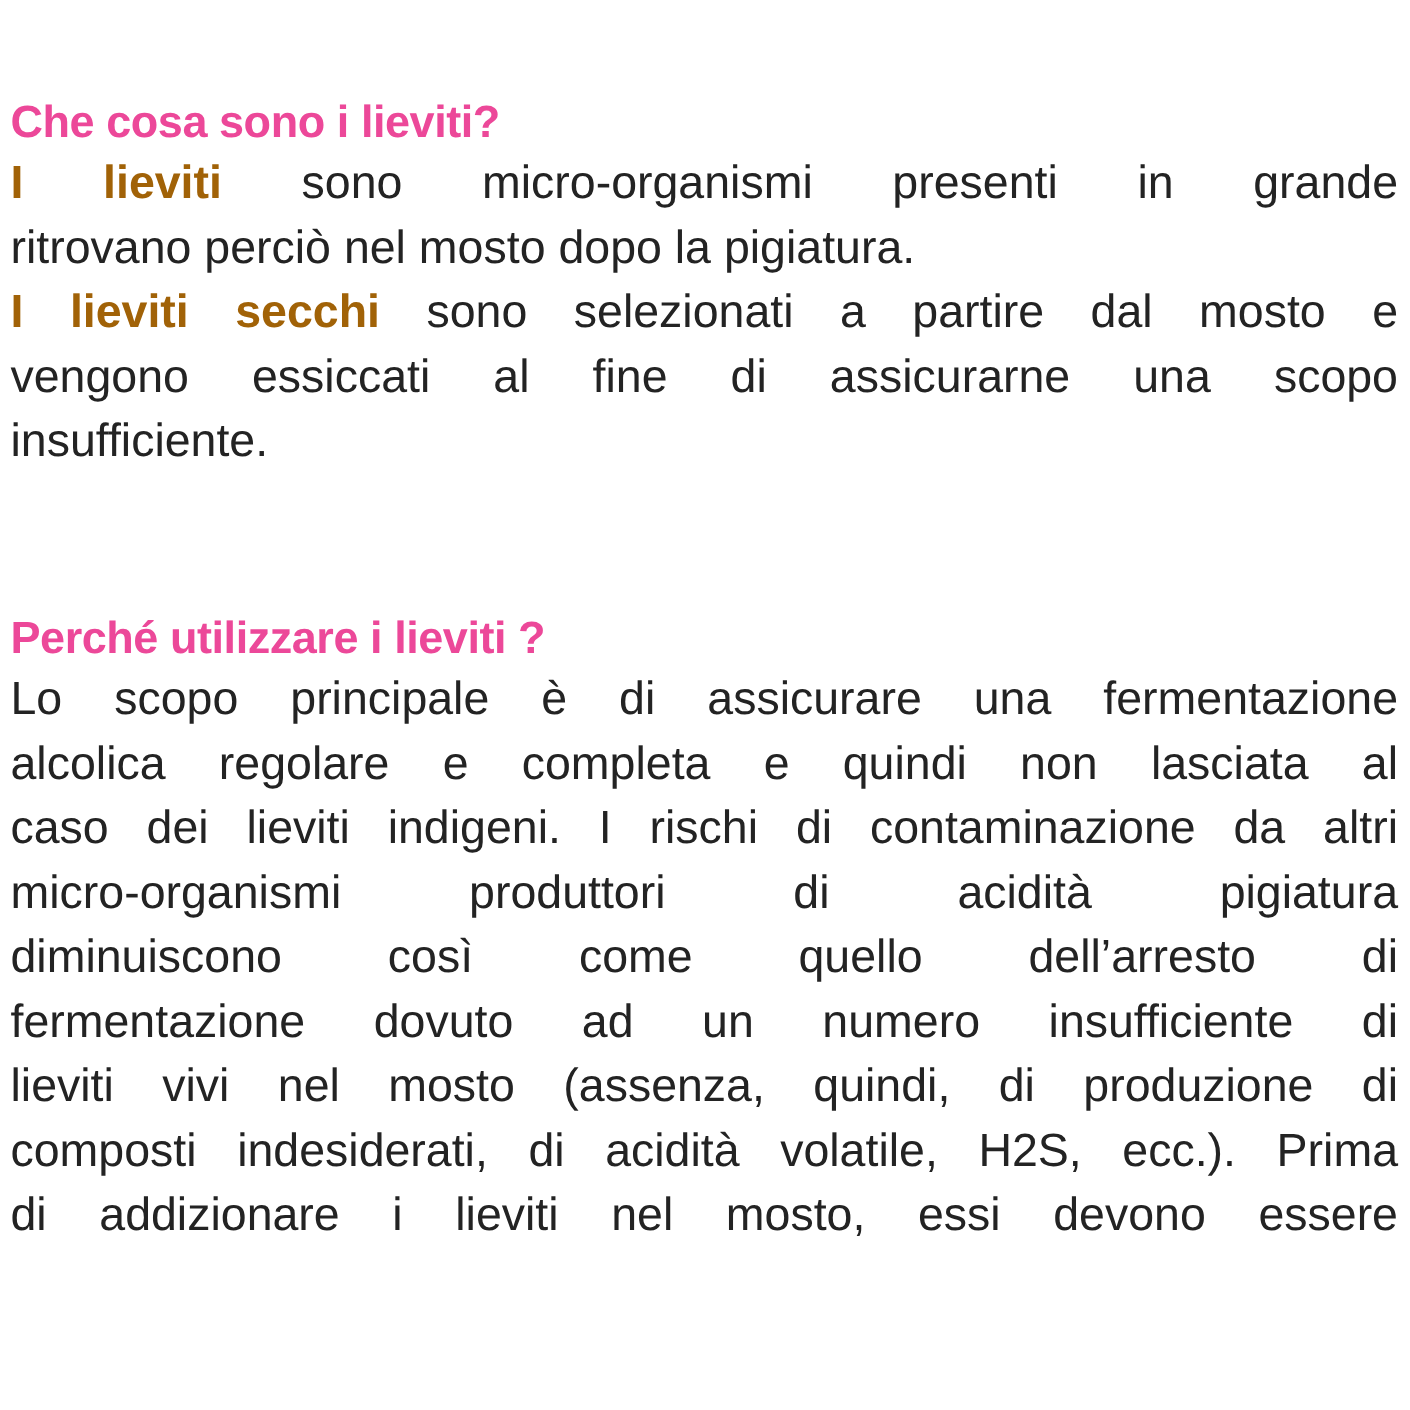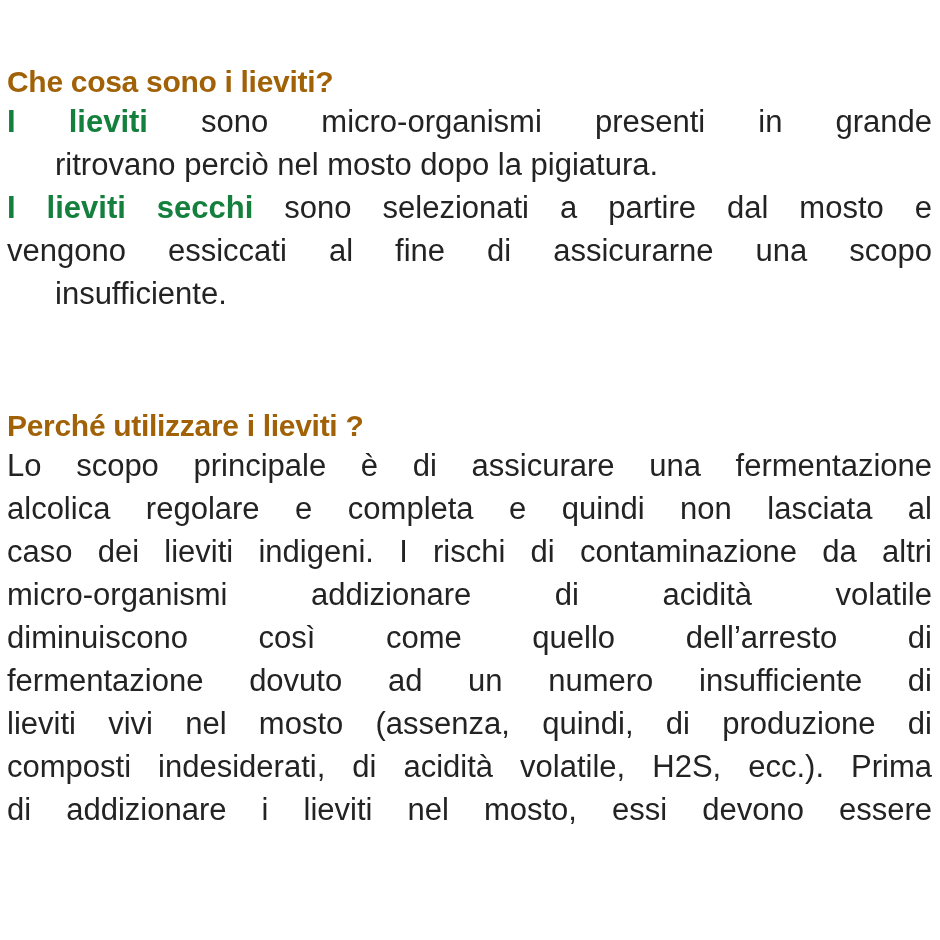--- a/index.html
+++ b/index.html
@@ -17,51 +17,50 @@
     }
     .section {
       position: absolute;
       left: 7px;
       width: 925px;
     }
     .heading {
       font-weight: bold;
       font-size: 30px;
       line-height: 36px;
-      color: #a16207;
+      color: #ec4899;
       letter-spacing: -0.3px;
       margin: 0;
       height: 36px;
       white-space: nowrap;
     }
     .line {
       font-size: 31px;
       line-height: 43px;
       height: 43px;
       font-weight: 300;
       text-align: justify;
       text-align-last: justify;
       white-space: nowrap;
       overflow: visible;
       display: block;
     }
     .line.last {
       text-align-last: left;
-      margin-left: 48px;
     }
     .line span { white-space: normal; }
     .line-inner {
       display: block;
       text-align: justify;
       text-align-last: justify;
     }
     .line.last .line-inner { text-align-last: left; }
     .bold {
       font-weight: bold;
-      color: #15803d;
+      color: #a16207;
     }
     #sec1 { top: 64px; }
     #sec2 { top: 408px; }
   </style>
 </head>
 <body>
 
 <div class="section" id="sec1">
   <h2 class="heading">Che cosa sono i lieviti?</h2>
   <div class="line">
@@ -86,21 +85,21 @@
   <div class="line">
       <span class="line-inner"><span>Lo scopo principale è di assicurare una fermentazione</span></span>
     </div>
   <div class="line">
       <span class="line-inner"><span>alcolica regolare e completa e quindi non lasciata al</span></span>
     </div>
   <div class="line">
       <span class="line-inner"><span>caso dei lieviti indigeni. I rischi di contaminazione da altri</span></span>
     </div>
   <div class="line">
-      <span class="line-inner"><span>micro-organismi addizionare di acidità volatile</span></span>
+      <span class="line-inner"><span>micro-organismi produttori di acidità pigiatura</span></span>
     </div>
   <div class="line">
       <span class="line-inner"><span>diminuiscono così come quello dell’arresto di</span></span>
     </div>
   <div class="line">
       <span class="line-inner"><span>fermentazione dovuto ad un numero insufficiente di</span></span>
     </div>
   <div class="line">
       <span class="line-inner"><span>lieviti vivi nel mosto (assenza, quindi, di produzione di</span></span>
     </div>

